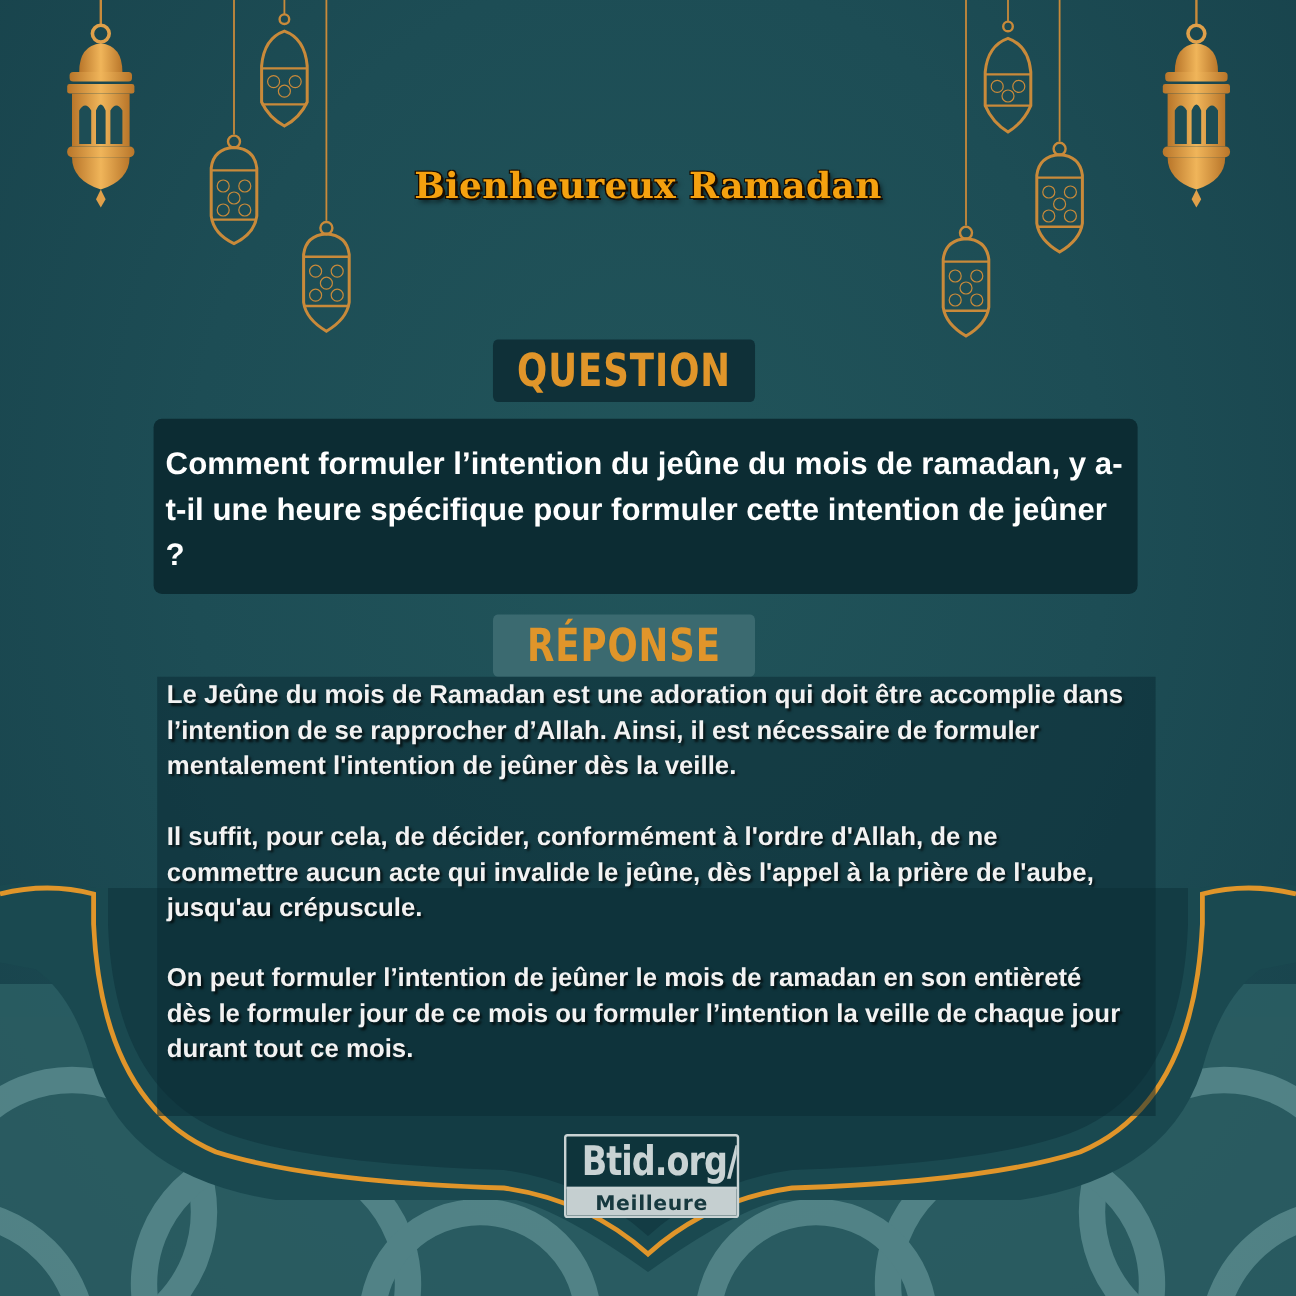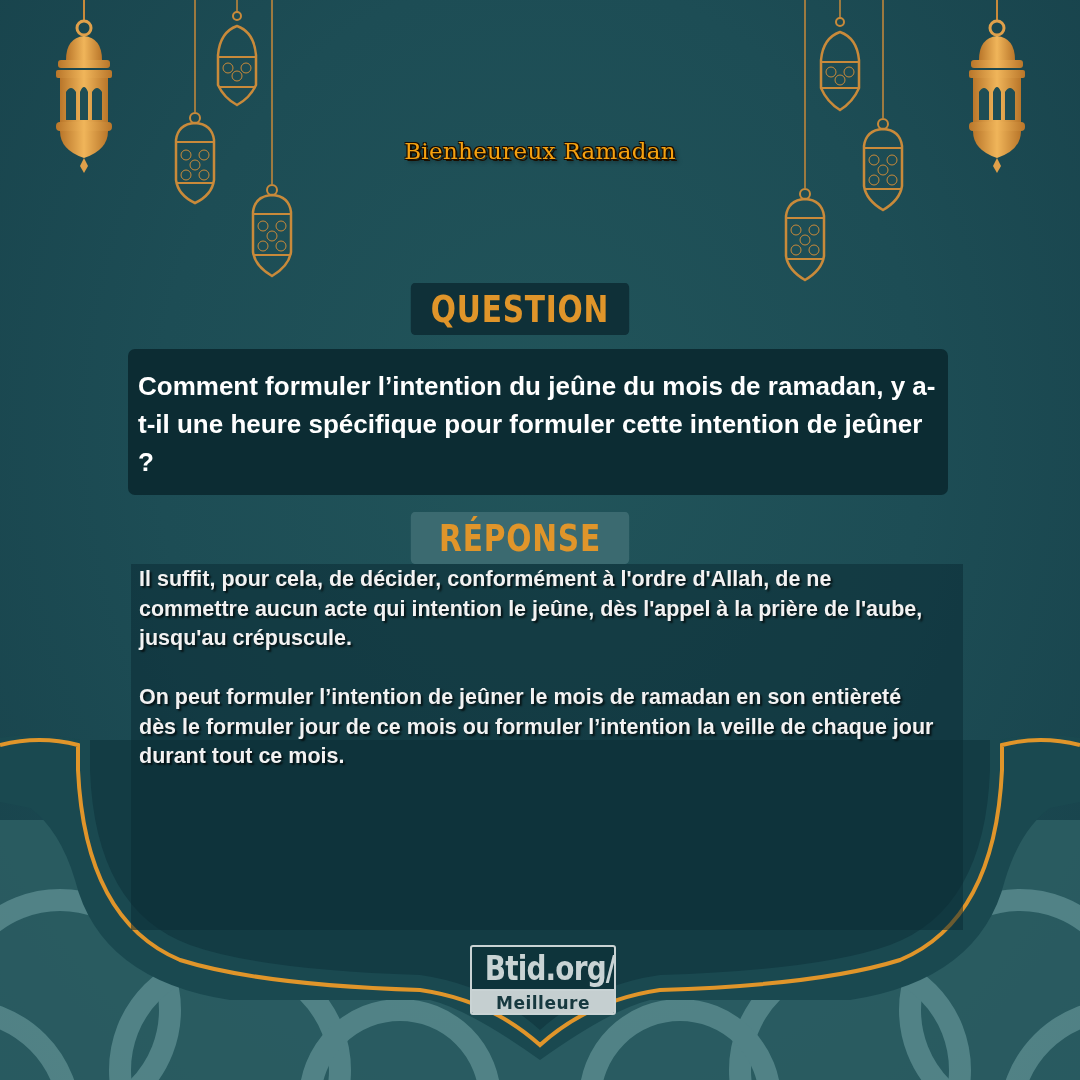--- a/index.html
+++ b/index.html
@@ -13,21 +13,21 @@
 
   
   .lantern { position: absolute; }
   .lantern svg { display: block; overflow: visible; }
 
   
   .bottom-pattern { position: absolute; left: 0; top: 0; width: 1080px; height: 1080px; pointer-events: none; }
 
   .title {
     position: absolute; left: 0; width: 1080px; top: 138px; text-align: center;
-    font-family: "DejaVu Serif", serif; font-weight: normal; font-size: 23px;
+    font-family: "DejaVu Serif", serif; font-weight: bold; font-size: 30px;
     color: #f5a10f; letter-spacing: 0.3px;
     text-shadow: 2px 2px 0 #1a0d00, -1px -1px 0 #1a0d00, 1px -1px 0 #1a0d00, -1px 1px 0 #1a0d00, 3px 3px 4px rgba(0,0,0,0.6);
   }
 
   .label-box {
     position: absolute; height: 52px; display: flex; align-items: center; justify-content: center;
     font-family: "DejaVu Sans", sans-serif; font-weight: bold; font-size: 38px; color: #e0952a;
     transform: scaleX(0.78); transform-origin: center; border-radius: 5px;
     letter-spacing: 1px;
   }
@@ -232,21 +232,22 @@
   <div class="title">Bienheureux Ramadan</div>
 
   <div class="label-box label-question">QUESTION</div>
 
   <div class="question-box">Comment formuler l’intention du jeûne du mois de ramadan, y a-t-il une heure spécifique pour formuler cette intention de jeûner ?</div>
 
   <div class="label-box label-answer">RÉPONSE</div>
 
   <div class="answer-panel"></div>
   <div class="answer">
-    <p>Il suffit, pour cela, de décider, conformément à l'ordre d'Allah, de ne commettre aucun acte qui intention le jeûne, dès l'appel à la prière de l'aube, jusqu'au crépuscule.</p>
+    <p>Le Jeûne du mois de Ramadan est une adoration qui doit être accomplie dans l’intention de se rapprocher d’Allah. Ainsi, il est nécessaire de formuler mentalement l'intention de jeûner dès la veille.</p>
+    <p>Il suffit, pour cela, de décider, conformément à l'ordre d'Allah, de ne commettre aucun acte qui invalide le jeûne, dès l'appel à la prière de l'aube, jusqu'au crépuscule.</p>
     <p>On peut formuler l’intention de jeûner le mois de ramadan en son entièreté dès le formuler jour de ce mois ou formuler l’intention la veille de chaque jour durant tout ce mois.</p>
   </div>
 
   <div class="logo">
     <div class="logo-top">Btid.org/fr</div>
     <div class="logo-bottom">Meilleure Idée</div>
   </div>
 
 </div>
 

